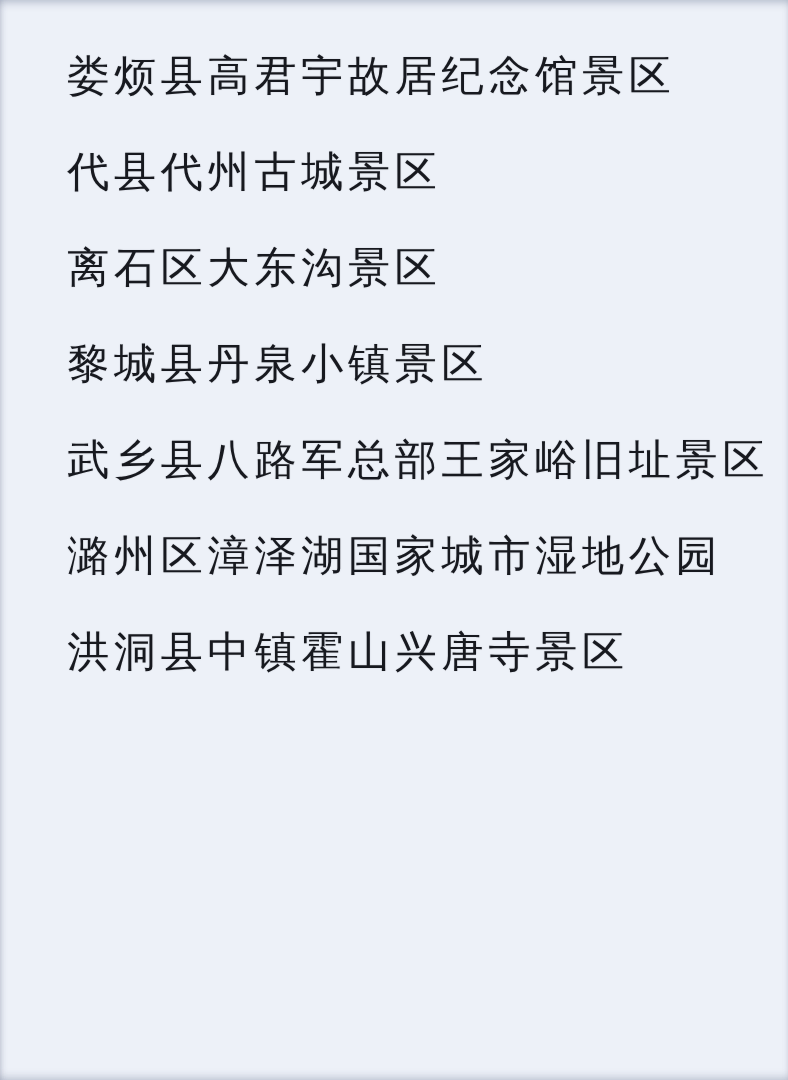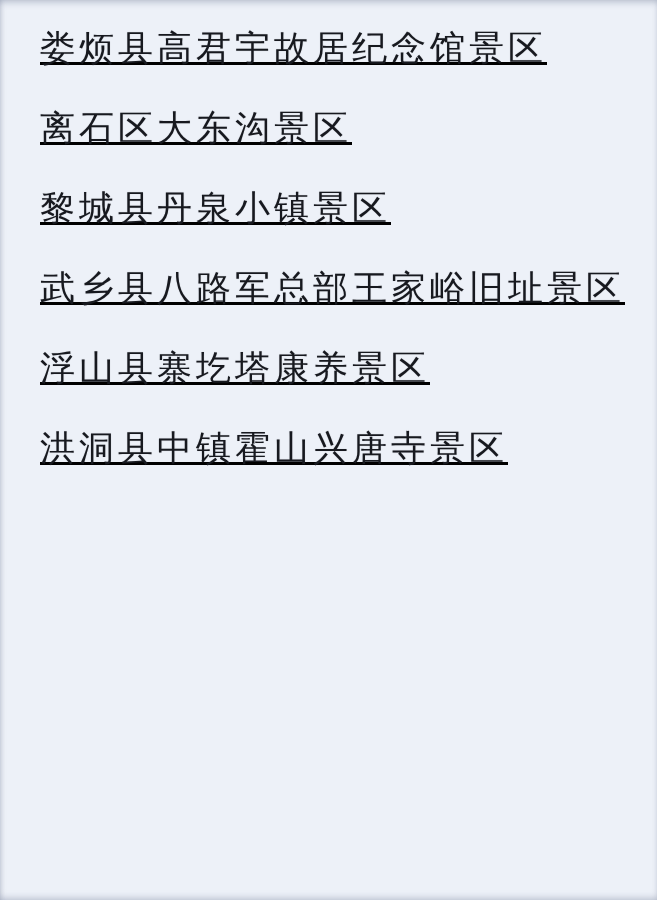--- a/index.html
+++ b/index.html
@@ -21,40 +21,40 @@
     padding: 8px 0 0 40px;
     position: relative;
     
     box-shadow:
       inset 0 5px 7px -3px rgba(100, 112, 140, 0.40),
       inset 0 -5px 7px -3px rgba(100, 112, 140, 0.35),
       inset 4px 0 6px -4px rgba(100, 112, 140, 0.25);
   }
   ul.scenic-list {
     list-style: none;
-    margin: 0;
+    margin: 16px;
     padding: 0;
-    text-decoration: underline;
   }
   ul.scenic-list li {
     height: 80px;
     line-height: 80px;
     font-size: 35px;
     letter-spacing: 4px;
     font-weight: 400;
     color: #17191f;
     white-space: nowrap;
     text-shadow: 0 0 1px rgba(23, 25, 31, 0.25); 
   }
 </style>
 </head>
 <body>
 
 <div class="page">
   <ul class="scenic-list">
     <li>娄烦县高君宇故居纪念馆景区</li>
+    <li>代县代州古城景区</li>
     <li>离石区大东沟景区</li>
     <li>黎城县丹泉小镇景区</li>
     <li>武乡县八路军总部王家峪旧址景区</li>
-    <li>浮山县寨圪塔康养景区</li>
+    <li>潞州区漳泽湖国家城市湿地公园</li>
     <li>洪洞县中镇霍山兴唐寺景区</li>
   </ul>
 </div>
 
 </body></html>

